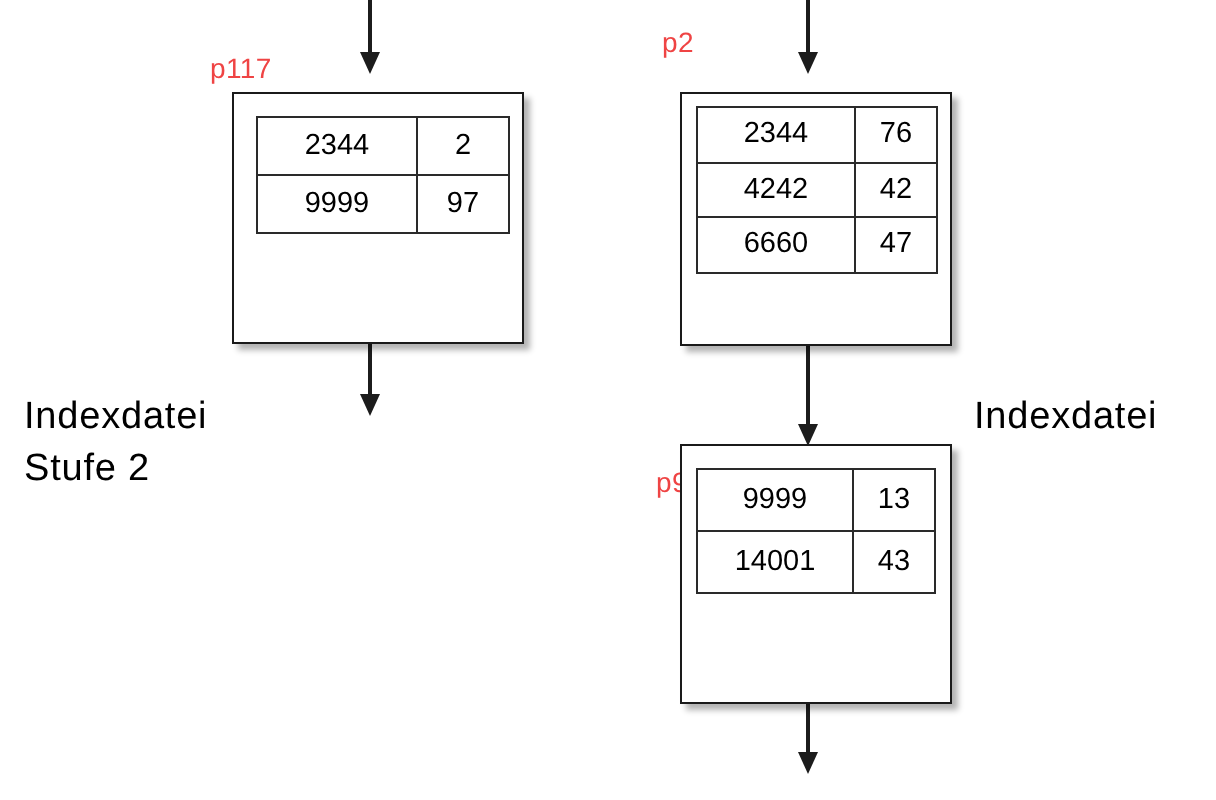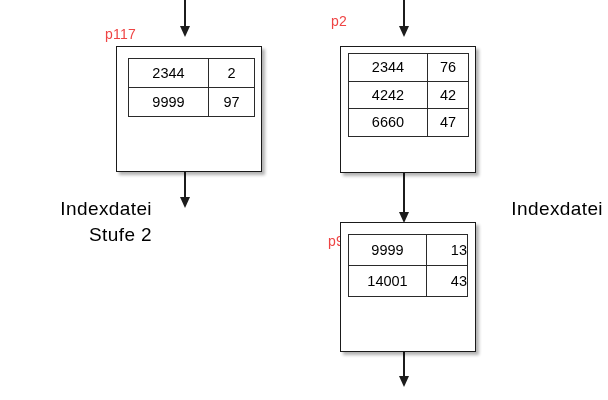--- a/index.html
+++ b/index.html
@@ -75,21 +75,21 @@
   #table-p117 .ptr { width: 45px; }
   #table-p117 td { height: 28px; }
 
   #table-p2 { left: 348px; top: 53px; width: 118px; }
   #table-p2 .key { width: 78px; }
   #table-p2 .ptr { width: 40px; }
   #table-p2 td { height: 26.6px; }
 
   #table-p97 { left: 348px; top: 234px; width: 117px; }
   #table-p97 .key { width: 77px; }
-  #table-p97 .ptr { width: 40px; text-align: right; }
+  #table-p97 .ptr { width: 40px; }
   #table-p97 td { height: 30px; }
 
   
   .arrow {
     position: absolute;
     pointer-events: none;
   }
   .arrow .shaft {
     position: absolute;
     left: 50%;
@@ -129,21 +129,21 @@
   #arrow-out-p97  { left: 398px; top: 352px; width: 12px; height: 36px; }
   #arrow-out-p97 .shaft { height: 25px; }
   #arrow-out-p97 .head  { top: 24px; }
 
   
   .caption {
     position: absolute;
     font-size: 19px;
     line-height: 26px;
     letter-spacing: 0.4px;
-    text-align: right;
+    text-align: left;
     color: #000000;
     white-space: nowrap;
   }
   #caption-left  { left: 12px;  top: 196px; width: 140px; }
   #caption-right { left: 487px; top: 196px; width: 116px; }
   .caption .line { display: block; }
 </style>
 </head>
 <body>
 

